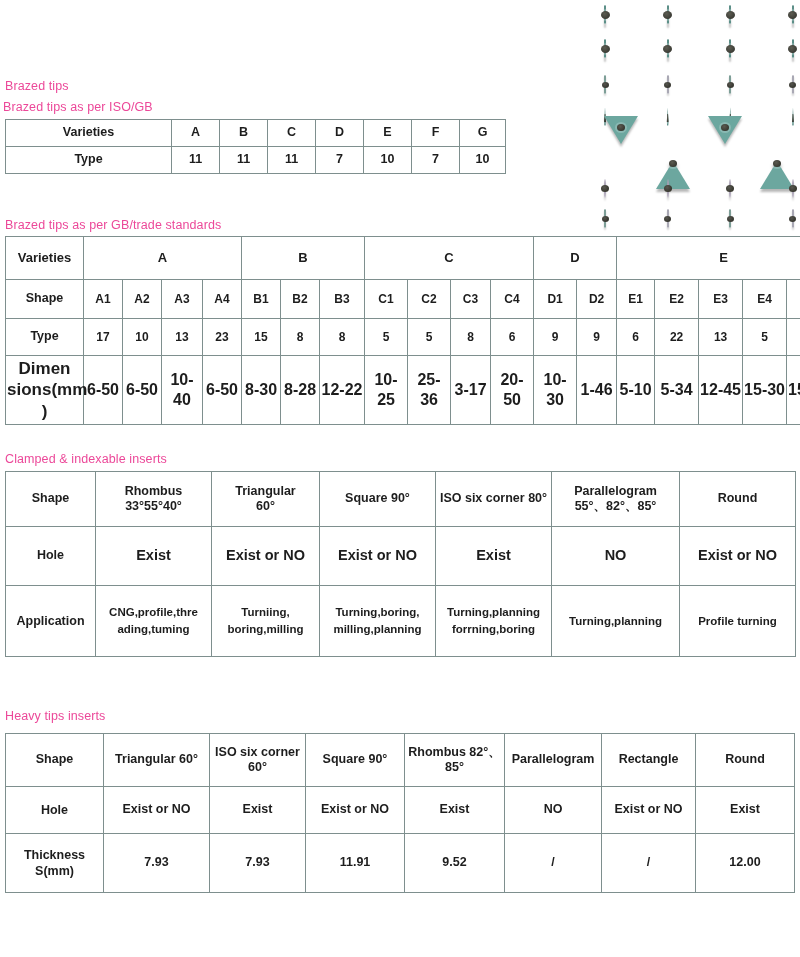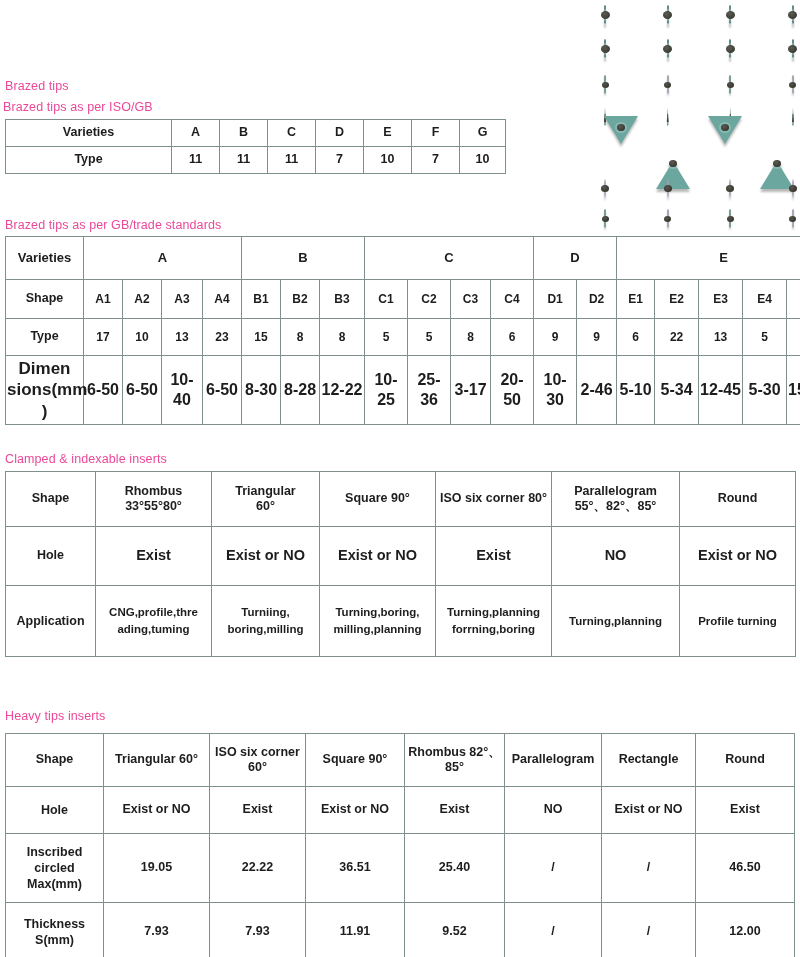--- a/index.html
+++ b/index.html
@@ -324,46 +324,46 @@
         <td>10-40</td>
         <td>6-50</td>
         <td>8-30</td>
         <td>8-28</td>
         <td>12-22</td>
         <td>10-25</td>
         <td>25-36</td>
         <td>3-17</td>
         <td>20-50</td>
         <td>10-30</td>
-        <td>2-46</td>
+        <td>1-46</td>
         <td>5-10</td>
         <td>5-34</td>
         <td>12-45</td>
-        <td>5-30</td>
+        <td>15-30</td>
         <td>15-40</td>
       </tr>
     </tbody>
   </table>
 
   <table class="grid" id="t-clamp">
     <colgroup>
       <col style="width:90px">
         <col style="width:116px">
         <col style="width:108px">
       <col style="width:116px">
         <col style="width:116px">
         <col style="width:128px">
         <col style="width:116px">
     </colgroup>
     <tbody>
       <tr class="r-shape">
         <td class="head">Shape</td>
         <td class="head">
           <span class="sub">Rhombus</span>
-          <span class="sub">33°55°80°</span>
+          <span class="sub">33°55°40°</span>
         </td>
         <td class="head">
           <span class="sub">Triangular</span>
           <span class="sub">60°</span>
         </td>
         <td class="head">
           <span class="sub">Square 90°</span>
         </td>
         <td class="head">
           <span class="sub">ISO six corner 80°</span>
@@ -454,34 +454,20 @@
       <tr class="r-hole">
         <td class="label">Hole</td>
         <td>Exist or NO</td>
         <td>Exist</td>
         <td>Exist or NO</td>
         <td>Exist</td>
         <td>NO</td>
         <td>Exist or NO</td>
         <td>Exist</td>
       </tr>
-      <tr class="r-ins">
-        <td class="label">
-          <span class="sub">Inscribed</span>
-          <span class="sub">circled</span>
-          <span class="sub">Max(mm)</span>
-        </td>
-        <td>19.05</td>
-        <td>22.22</td>
-        <td>36.51</td>
-        <td>25.40</td>
-        <td>/</td>
-        <td>/</td>
-        <td>46.50</td>
-      </tr>
       <tr class="r-thk">
         <td class="label">
           <span class="sub">Thickness</span>
           <span class="sub">S(mm)</span>
         </td>
         <td>7.93</td>
         <td>7.93</td>
         <td>11.91</td>
         <td>9.52</td>
         <td>/</td>

